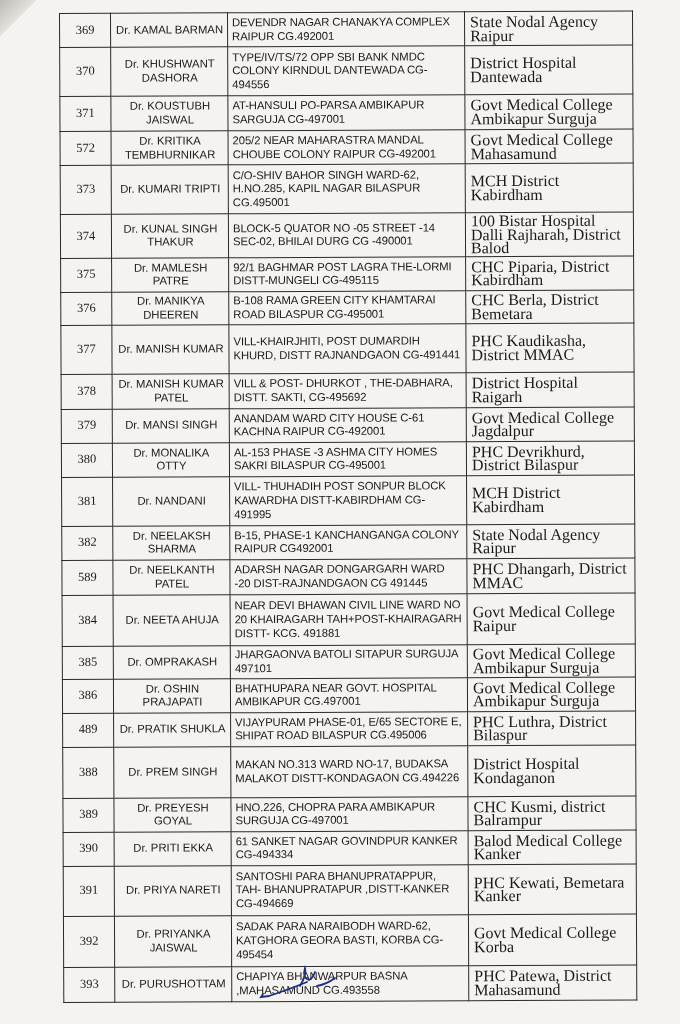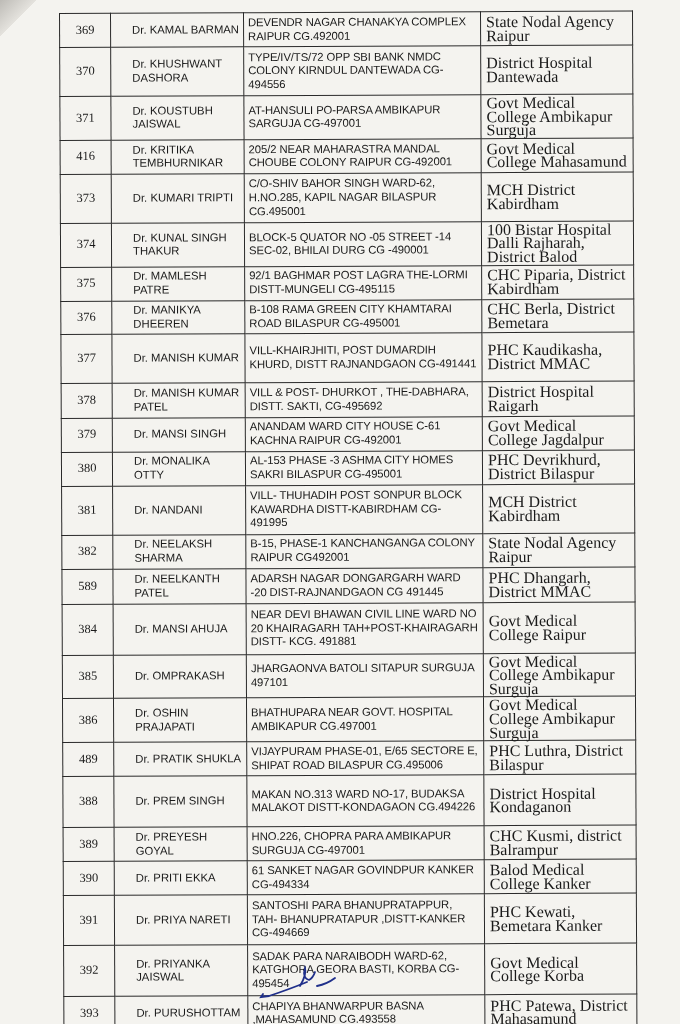--- a/index.html
+++ b/index.html
@@ -22,21 +22,21 @@
     transform-origin: top left;
   }
   td {
     border: 1.4px solid #2a2a2a;
     vertical-align: middle;
     font-size: 11.3px;
     line-height: 13.6px;
     padding: 1px 4px;
   }
   td.sn { width: 34px; text-align: center; font-family: "Liberation Serif", serif; font-size: 12.5px; padding: 8px; margin-top: 40px; }
-  td.nm { width: 107px; padding-left: 21px; }
+  td.nm { width: 107px; padding-left: 5px; text-align: center; }
   td.ad { width: 228px; letter-spacing: -0.1px; }
   td.pl { font-family: "Liberation Serif", serif; font-size: 16px; padding-left: 5px; }
   .signature { position: absolute; left: 255px; top: 962px; width: 90px; height: 40px; }
 </style>
 </head>
 <body>
 
 <div class="page-corner"></div>
 
 <table>
@@ -53,21 +53,21 @@
         <td class="ad">TYPE/IV/TS/72 OPP SBI BANK NMDC COLONY KIRNDUL DANTEWADA CG-494556</td>
         <td class="pl">District Hospital Dantewada</td>
       </tr>
       <tr style="height: 35px;">
         <td class="sn">371</td>
         <td class="nm">Dr. KOUSTUBH JAISWAL</td>
         <td class="ad">AT-HANSULI PO-PARSA AMBIKAPUR SARGUJA CG-497001</td>
         <td class="pl">Govt Medical College Ambikapur Surguja</td>
       </tr>
       <tr style="height: 34px;">
-        <td class="sn">416</td>
+        <td class="sn">572</td>
         <td class="nm">Dr. KRITIKA TEMBHURNIKAR</td>
         <td class="ad">205/2 NEAR MAHARASTRA MANDAL CHOUBE COLONY RAIPUR CG-492001</td>
         <td class="pl">Govt Medical College Mahasamund</td>
       </tr>
       <tr style="height: 49px;">
         <td class="sn">373</td>
         <td class="nm">Dr. KUMARI TRIPTI</td>
         <td class="ad">C/O-SHIV BAHOR SINGH WARD-62, H.NO.285, KAPIL NAGAR BILASPUR CG.495001</td>
         <td class="pl">MCH District Kabirdham</td>
       </tr>
@@ -126,21 +126,21 @@
         <td class="pl">State Nodal Agency Raipur</td>
       </tr>
       <tr style="height: 35px;">
         <td class="sn">589</td>
         <td class="nm">Dr. NEELKANTH PATEL</td>
         <td class="ad">ADARSH NAGAR DONGARGARH WARD -20 DIST-RAJNANDGAON CG 491445</td>
         <td class="pl">PHC Dhangarh, District MMAC</td>
       </tr>
       <tr style="height: 51px;">
         <td class="sn">384</td>
-        <td class="nm">Dr. MANSI AHUJA</td>
+        <td class="nm">Dr. NEETA AHUJA</td>
         <td class="ad">NEAR DEVI BHAWAN CIVIL LINE WARD NO 20 KHAIRAGARH TAH+POST-KHAIRAGARH DISTT- KCG. 491881</td>
         <td class="pl">Govt Medical College Raipur</td>
       </tr>
       <tr style="height: 33px;">
         <td class="sn">385</td>
         <td class="nm">Dr. OMPRAKASH</td>
         <td class="ad">JHARGAONVA BATOLI SITAPUR SURGUJA 497101</td>
         <td class="pl">Govt Medical College Ambikapur Surguja</td>
       </tr>
       <tr style="height: 34px;">

